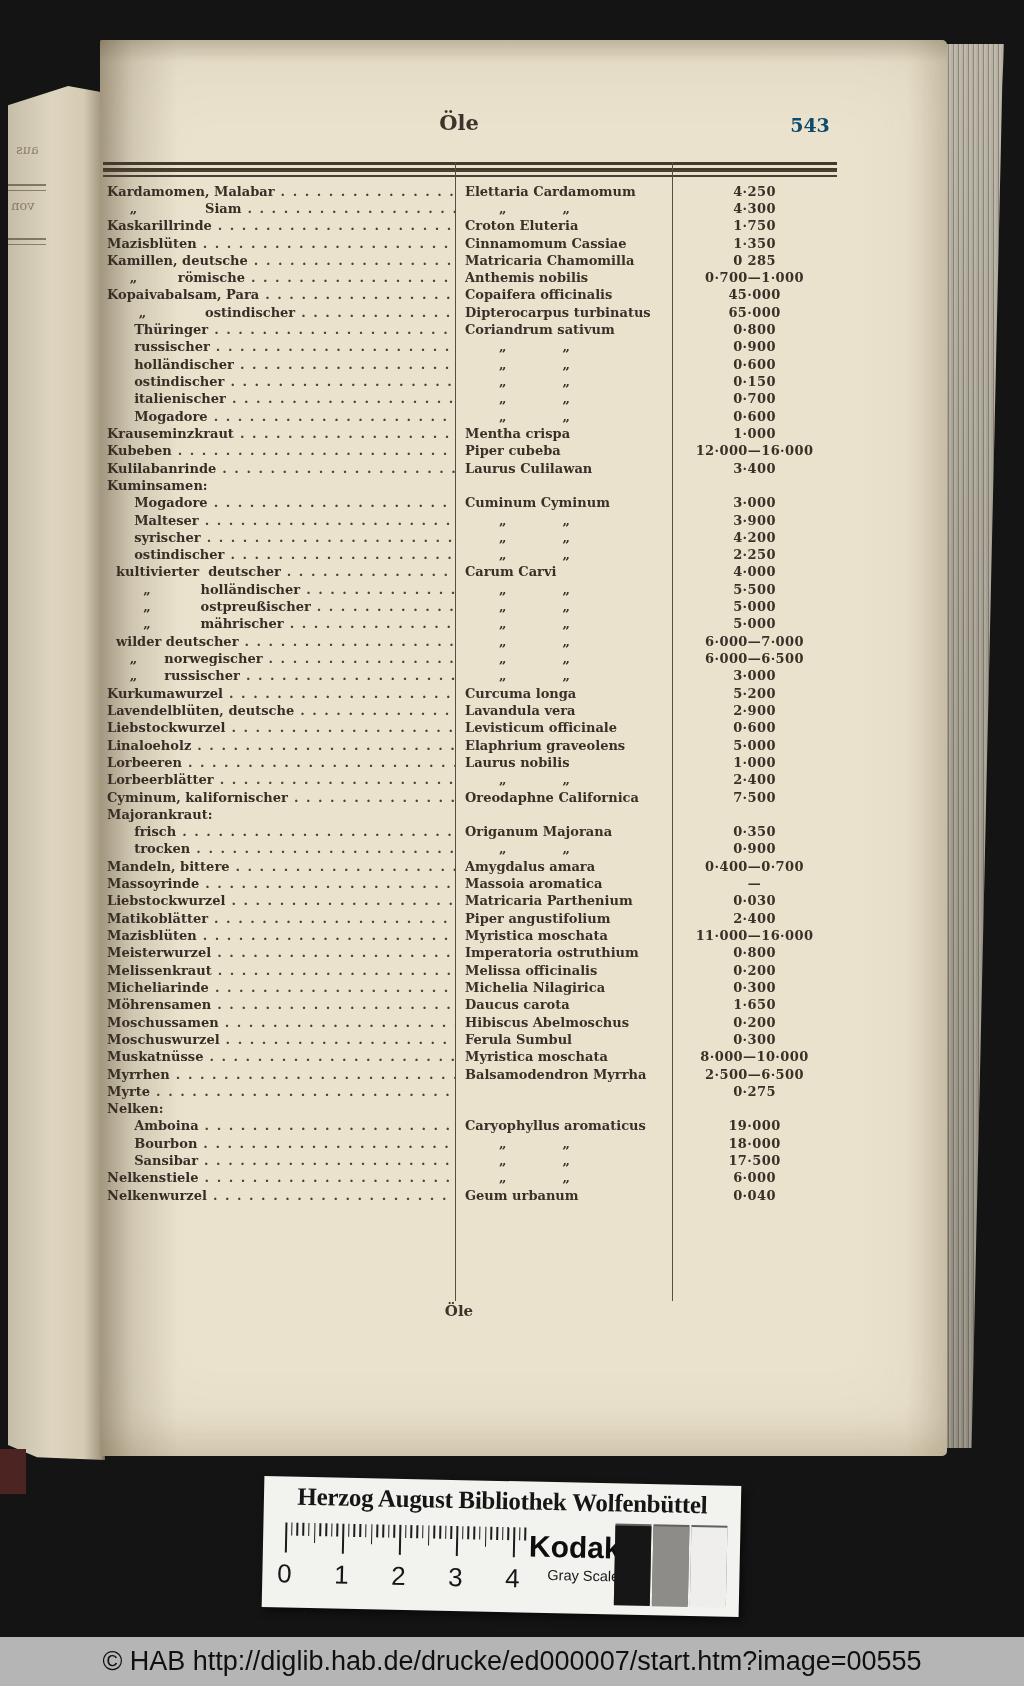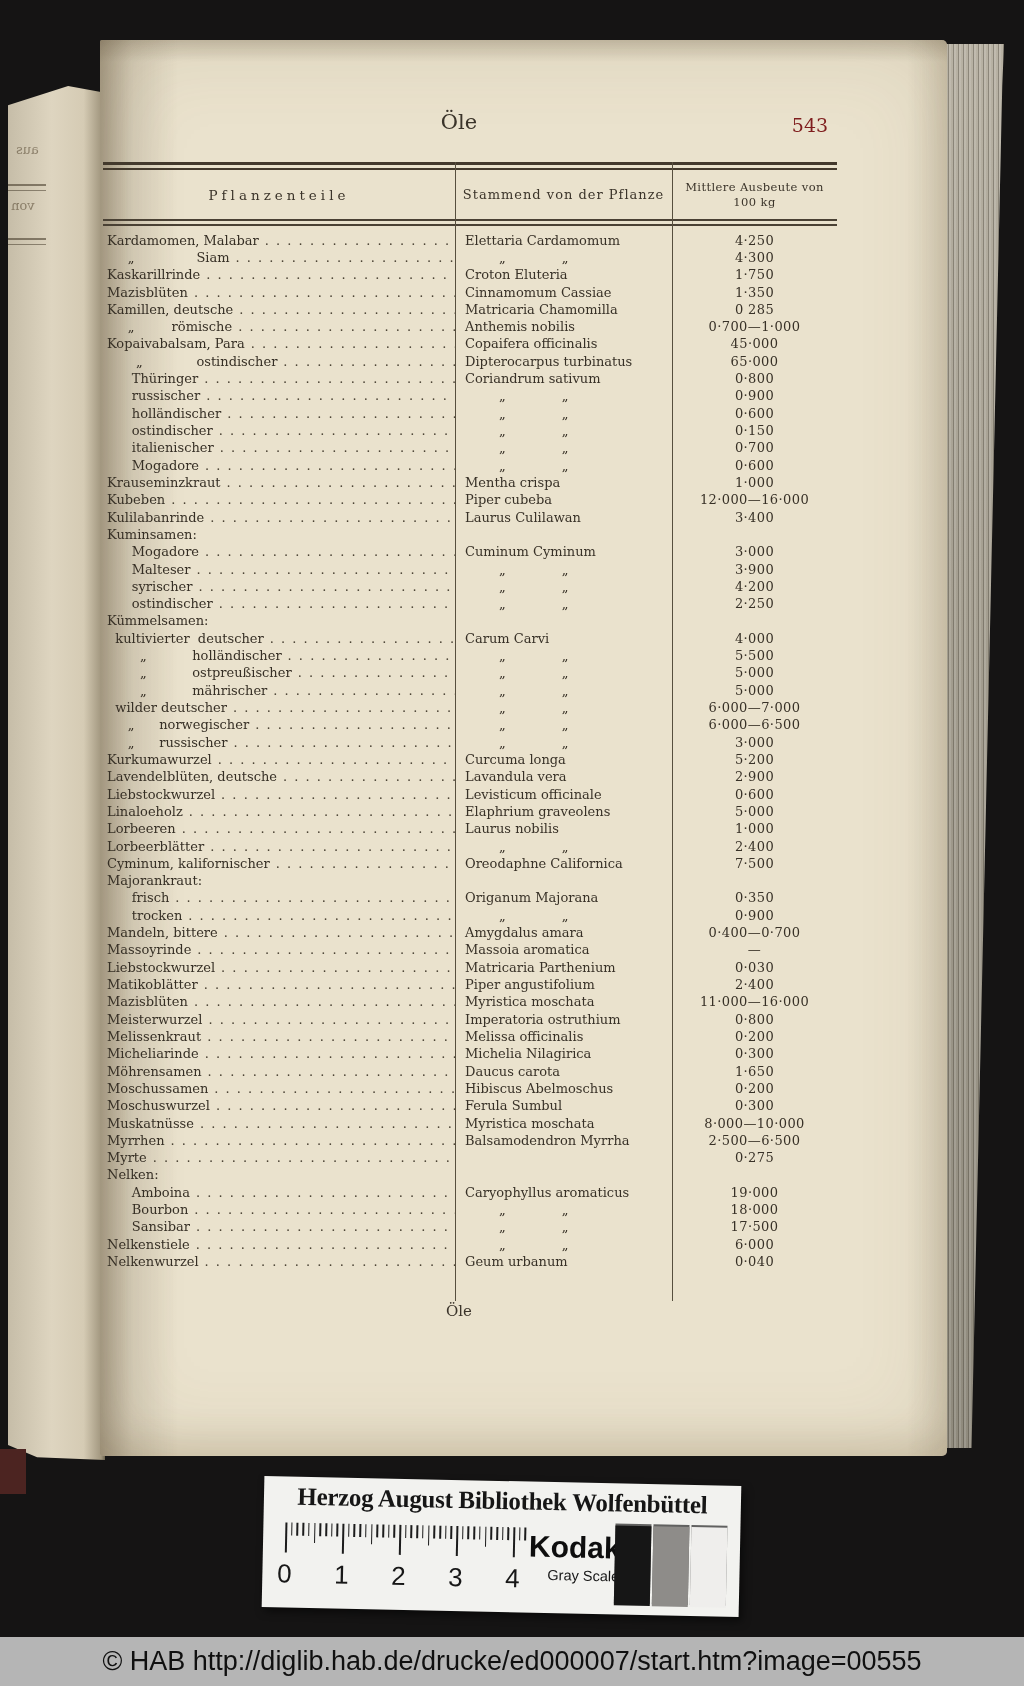--- a/index.html
+++ b/index.html
@@ -30,32 +30,33 @@
     background:
       repeating-linear-gradient(90deg,rgba(0,0,0,0) 0 2px,rgba(60,55,45,.35) 2px 3px,rgba(255,255,255,.12) 3px 5px),
       linear-gradient(180deg,#b8b2a4 0%,#a49e90 40%,#8f8a7d 100%);
     clip-path:polygon(0 0,100% 0,97% 3%,44% 100%,0 100%);
   }
   
   .page{
     position:absolute;left:100px;top:40px;width:847px;height:1416px;
     background:#eae2cd;border-radius:2px 5px 5px 2px;
     box-shadow:inset 0 0 90px rgba(115,95,55,.16), inset 0 -14px 34px rgba(115,95,55,.18);
+    font-weight:bold;
   }
   .page::before{
     content:"";position:absolute;inset:0;pointer-events:none;border-radius:inherit;
     background:
       linear-gradient(90deg,rgba(62,46,24,.34) 0,rgba(62,46,24,.12) 32px,rgba(62,46,24,0) 78px),
       linear-gradient(180deg,rgba(62,46,24,.18) 0,rgba(62,46,24,0) 22px),
       linear-gradient(270deg,rgba(62,46,24,.10) 0,rgba(62,46,24,0) 40px);
   }
   .p-title{position:absolute;left:3px;top:70px;width:712px;text-align:center;
     font-size:21px;color:#3b342a;}
   .p-num{position:absolute;left:670px;top:74px;width:80px;text-align:center;
-    font-size:19px;color:#7f1d1d;}
+    font-size:19px;color:#0c4a6e;}
   
   .table{position:absolute;left:3px;top:122px;width:734px;color:#37last;}
   .rule-a{height:3px;background:#43392c}
   .rule-a2{height:2px;background:#43392c;margin-top:3px}
   .rule-b{height:1.6px;background:#4a4134}
   .rule-b2{height:1.6px;background:#4a4134;margin-top:3.4px}
   .thead{display:grid;grid-template-columns:352px 217px 165px;height:49px;align-items:center}
   .th{text-align:center;color:#3b342a}
   .th1{font-size:13.5px;letter-spacing:4px}
   .th2{font-size:13px;letter-spacing:1px}
@@ -117,28 +118,20 @@
 
 <div class="stack"></div>
 
 <div class="page">
   <div class="p-title">Öle</div>
   <div class="p-num">543</div>
 
   <div class="table">
     <div class="rule-a"></div>
     <div class="rule-a2"></div>
-    <div class="thead">
-      <div class="th th1">Pflanzenteile</div>
-      <div class="th th2">Stammend von der Pflanze</div>
-      <div class="th th3">
-        <div>Mittlere Ausbeute von</div>
-        <div>100 kg</div>
-      </div>
-    </div>
     <div class="rule-b"></div>
     <div class="rule-b2"></div>
     <div class="tbody">
         <div class="trow">
           <div class="c1">
             <span class="lbl">Kardamomen, Malabar</span>
             <span class="leader">. . . . . . . . . . . . . . . . . . . . . . . . . . . . . . . . . . . . . . . . . . </span>
           </div>
           <div class="c2"><span>Elettaria Cardamomum</span></div>
           <div class="c3"><span>4·250</span></div>
@@ -302,27 +295,20 @@
           <div class="c2"><span class="d1">„</span><span class="d2">„</span></div>
           <div class="c3"><span>4·200</span></div>
         </div>
         <div class="trow">
           <div class="c1">
             <span class="lbl">      ostindischer</span>
             <span class="leader">. . . . . . . . . . . . . . . . . . . . . . . . . . . . . . . . . . . . . . . . . . </span>
           </div>
           <div class="c2"><span class="d1">„</span><span class="d2">„</span></div>
           <div class="c3"><span>2·250</span></div>
-        </div>
-        <div class="trow">
-          <div class="c1">
-            <span class="lbl">Kümmelsamen:</span>
-          </div>
-          <div class="c2"></div>
-          <div class="c3"></div>
         </div>
         <div class="trow">
           <div class="c1">
             <span class="lbl">  kultivierter  deutscher</span>
             <span class="leader">. . . . . . . . . . . . . . . . . . . . . . . . . . . . . . . . . . . . . . . . . . </span>
           </div>
           <div class="c2"><span>Carum Carvi</span></div>
           <div class="c3"><span>4·000</span></div>
         </div>
         <div class="trow">

